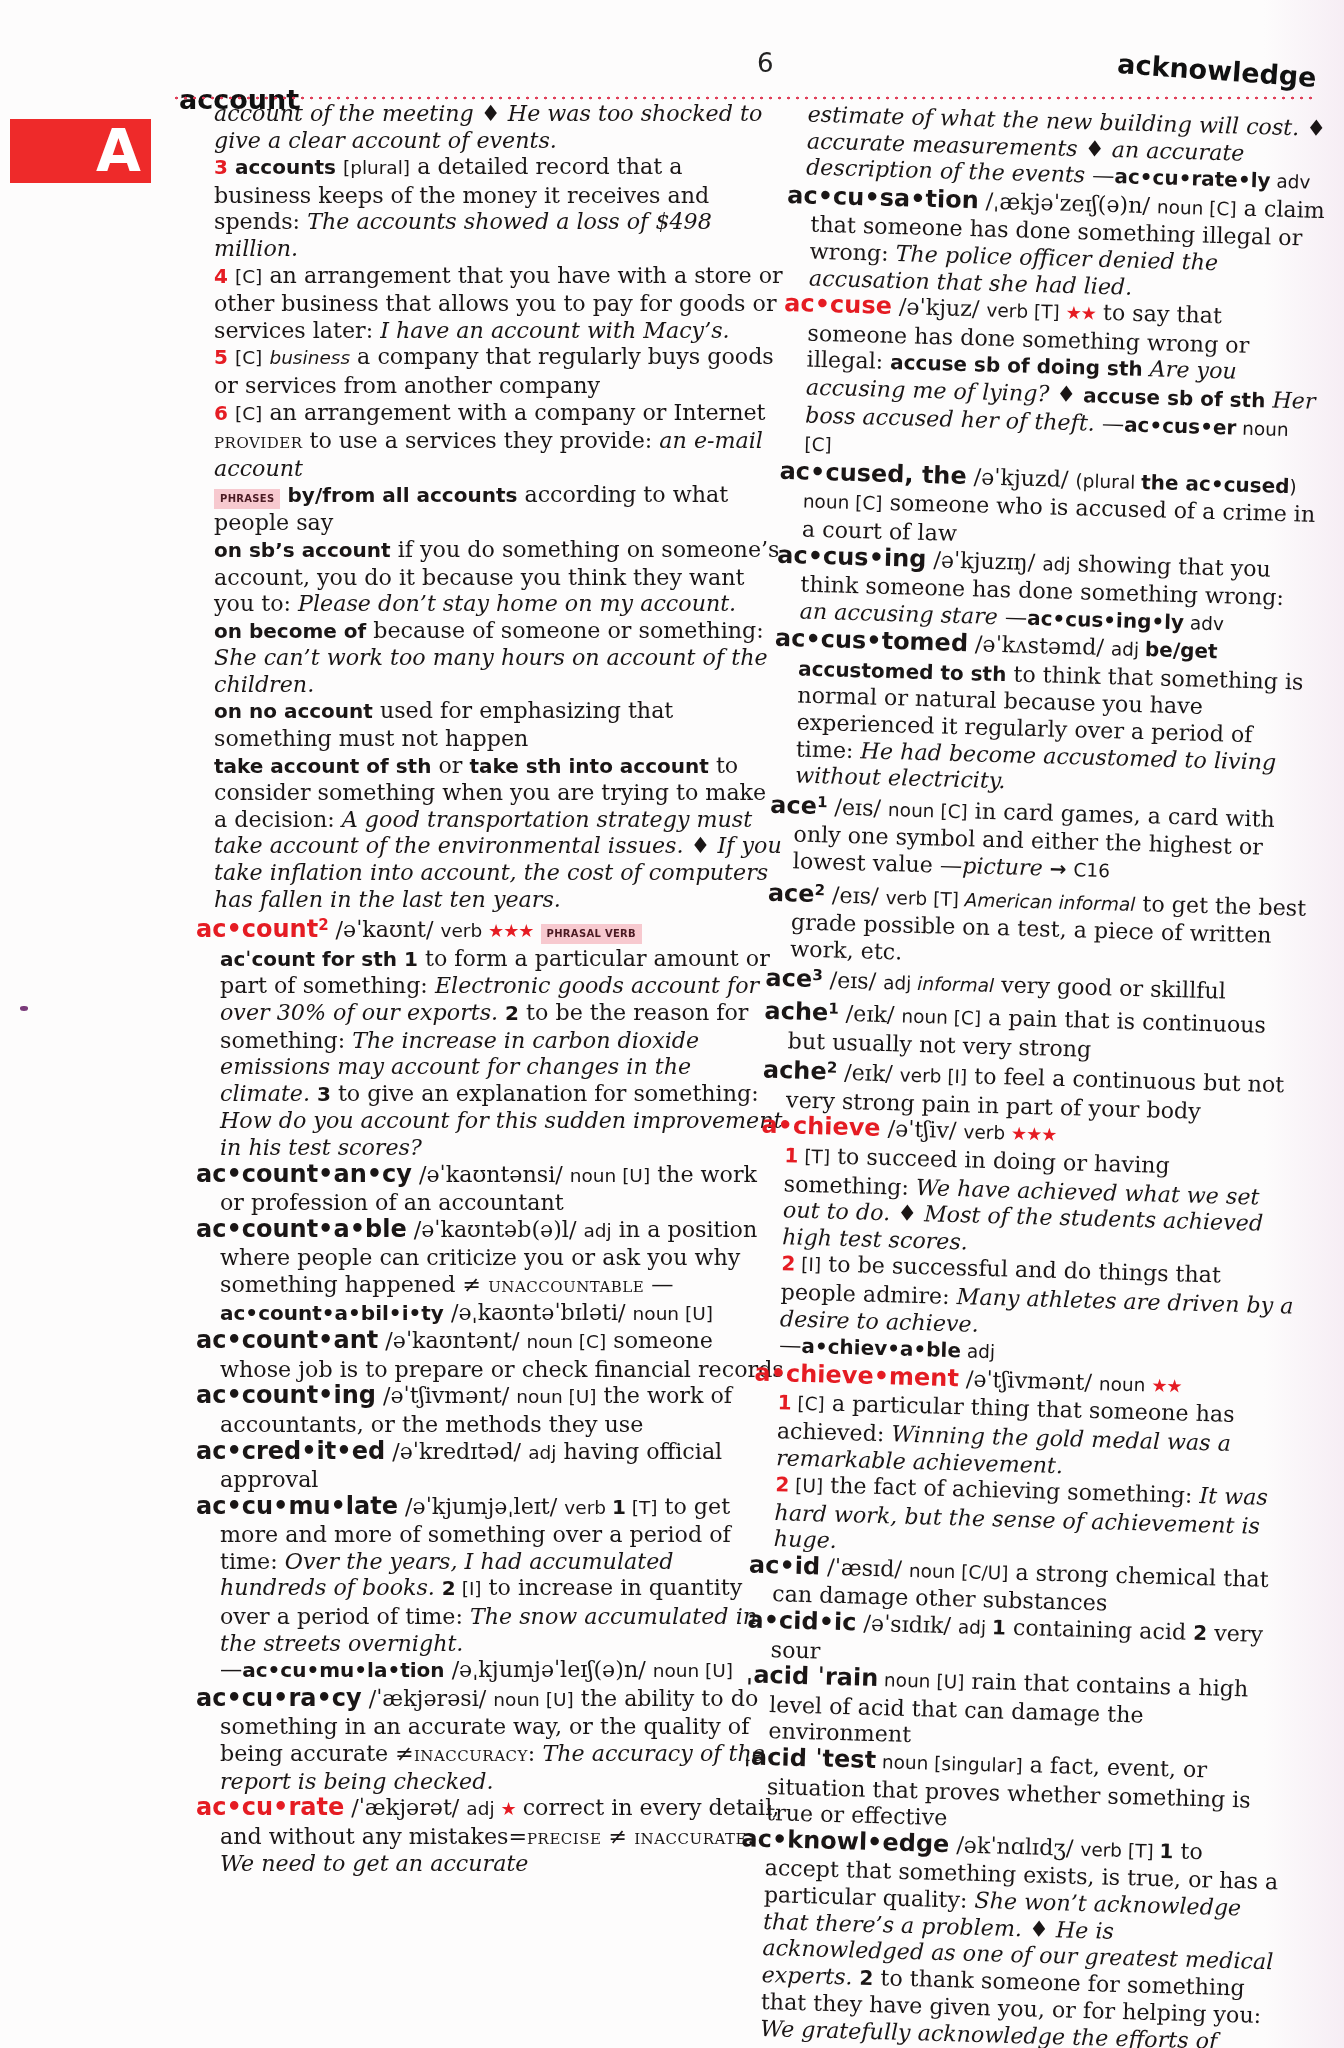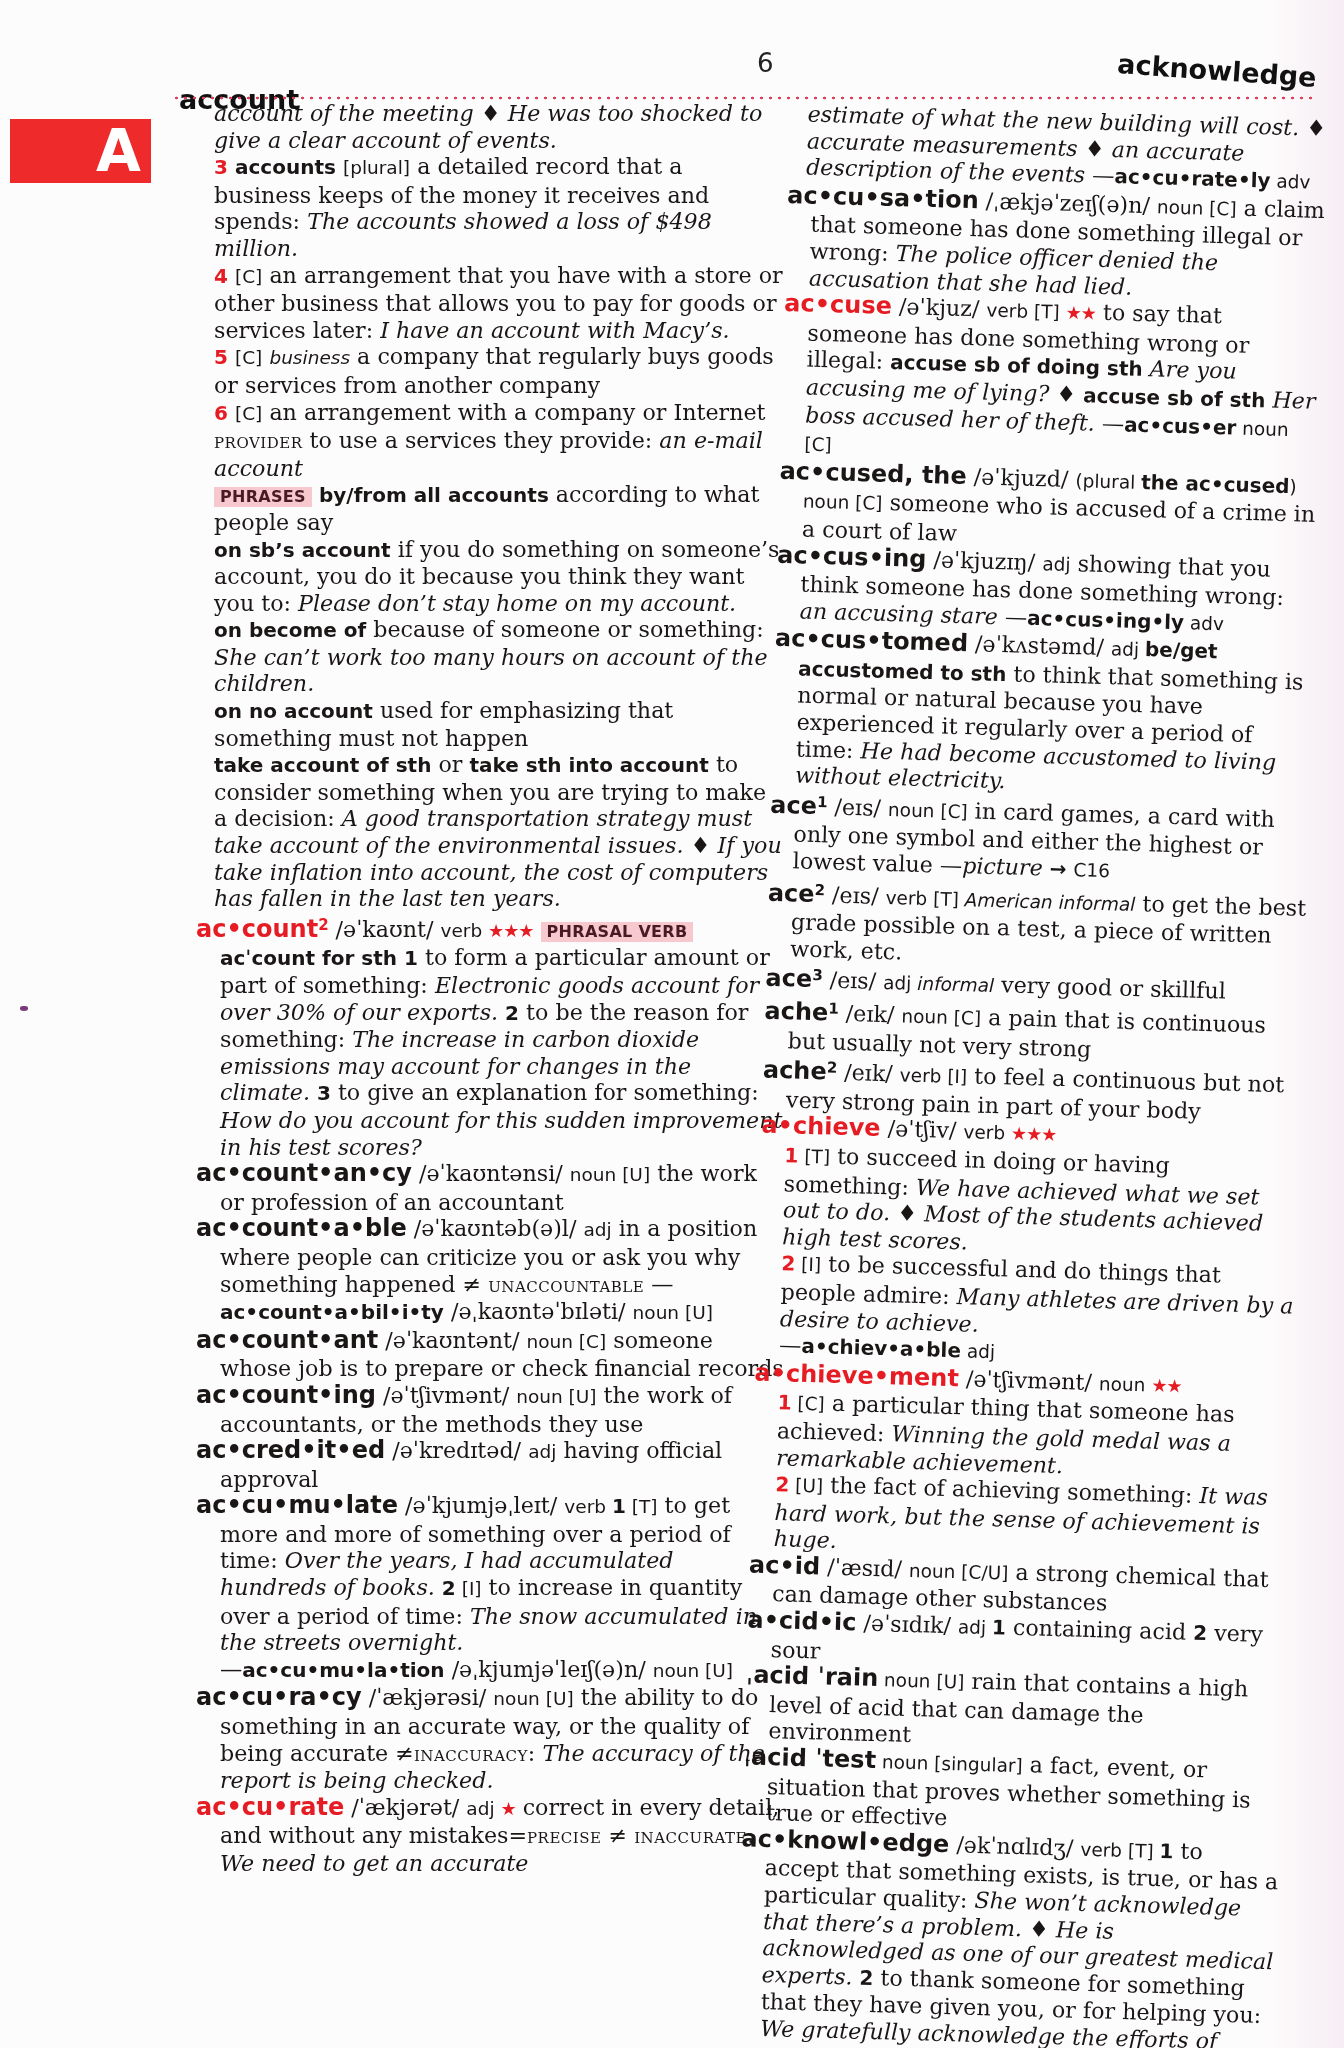--- a/index.html
+++ b/index.html
@@ -77,21 +77,21 @@
   .phr {
     font-family: "DejaVu Sans", "Liberation Sans", sans-serif;
     font-weight: bold; font-size: 20px;
   }
   .ex { font-style: italic; }
   .sc { font-variant: small-caps; font-size: 21px; letter-spacing: 0.5px; }
   .stars { color: #e51c23; font-size: 18px; letter-spacing: -1px; }
   .badge {
     display: inline-block; background: #f7c9cf; color: #4a1a22;
     font-family: "DejaVu Sans", "Liberation Sans", sans-serif;
-    font-weight: bold; font-size: 16px; line-height: 20px; padding: 0 6px;
+    font-weight: bold; font-size: 10px; line-height: 20px; padding: 0 6px;
     text-indent: 0; letter-spacing: 0.3px;
   }
   .stray-mark {
     position: absolute; left: 20px; top: 1006px; width: 8px; height: 5px;
     background: #7a3a7a; border-radius: 50% 50% 60% 60%;
   }
 </style>
 </head>
 <body>
 

